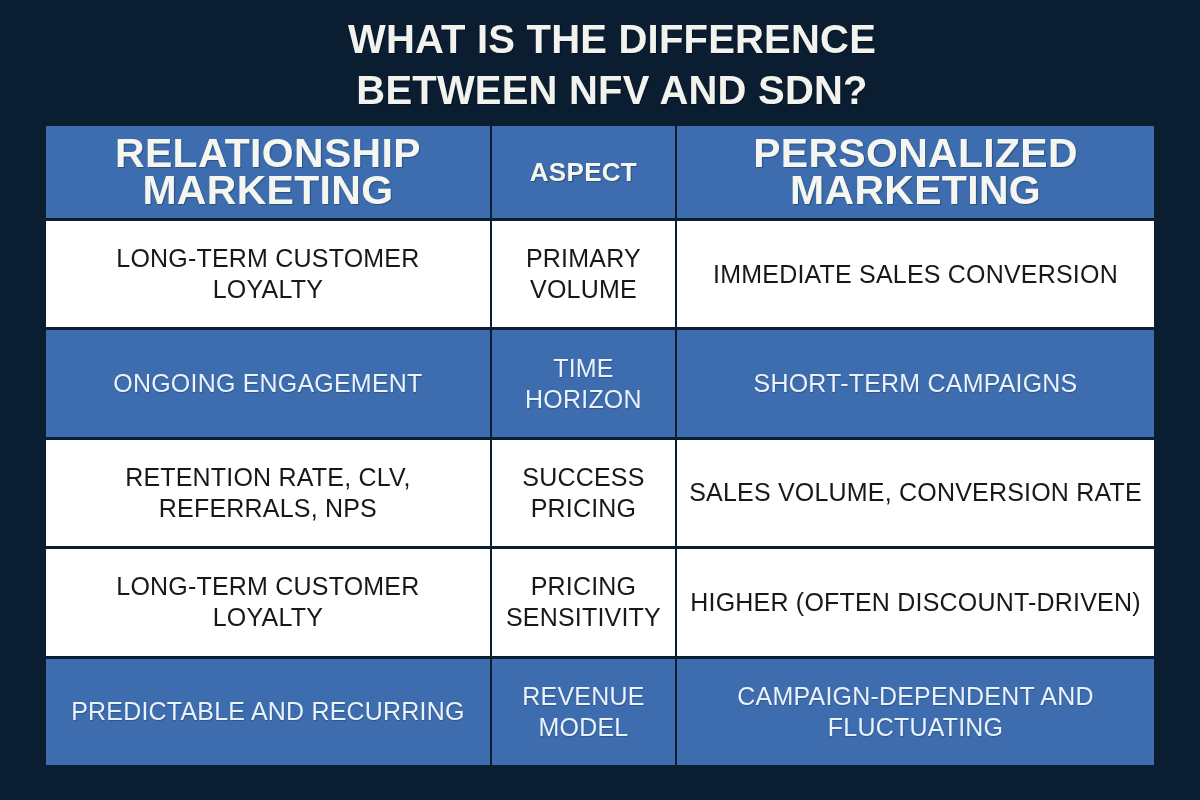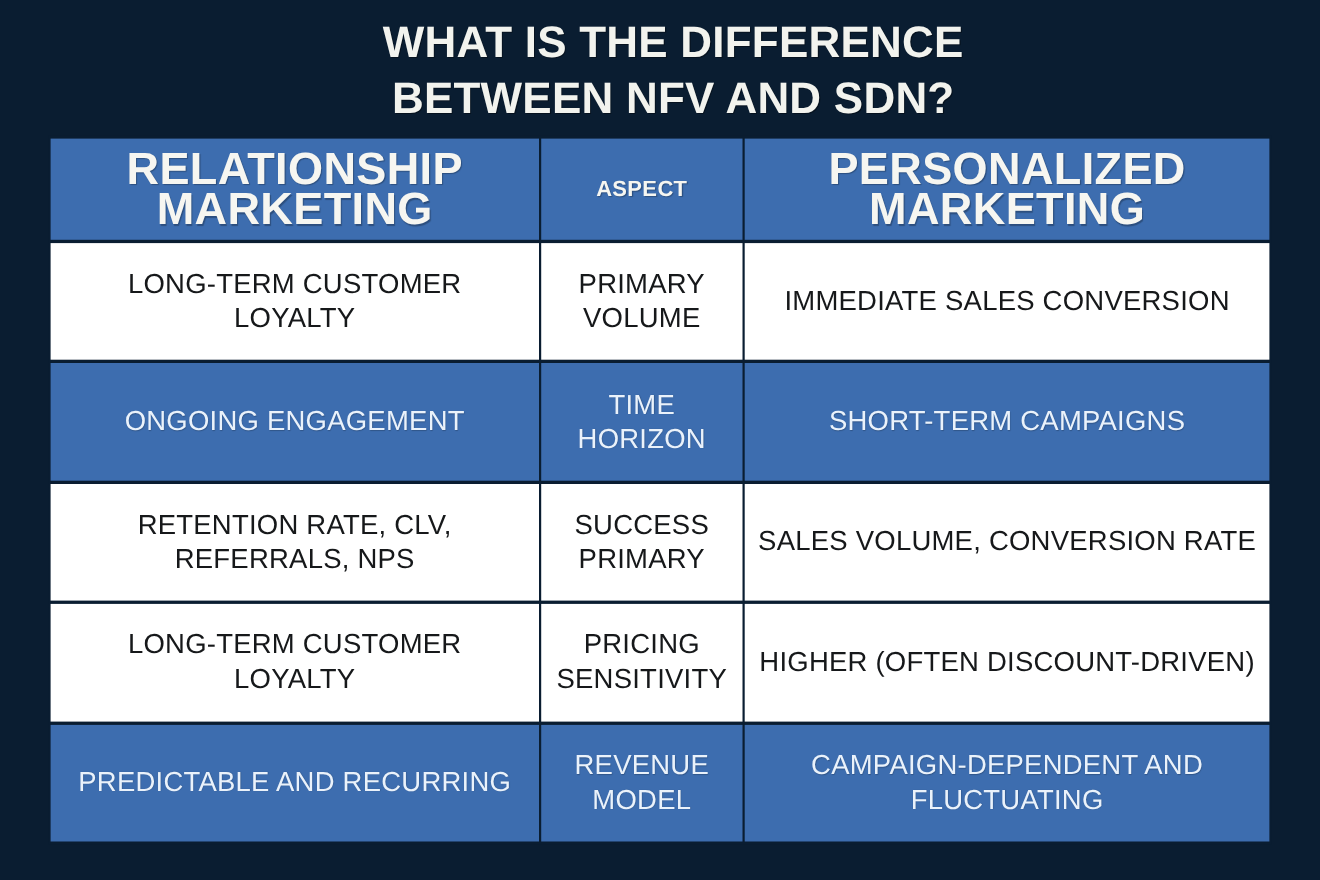--- a/index.html
+++ b/index.html
@@ -72,21 +72,21 @@
     background: #3d6daf;
     color: #f6f6f1;
     font-weight: bold;
     font-size: 41px;
     line-height: 37px;
     letter-spacing: 0.3px;
     text-shadow: 1px 1px 1px rgba(0,0,0,0.28);
     height: 92px;
   }
   tr.header-row th.mid-head {
-    font-size: 20px;
+    font-size: 26px;
   }
 
   
   tr.body-row td {
     font-size: 25px;
     line-height: 31px;
     font-weight: normal;
     letter-spacing: 0.2px;
     height: 90px;
   }
@@ -152,21 +152,21 @@
           <td>
             <span class="cell-text">SHORT-TERM CAMPAIGNS</span>
           </td>
         </tr>
 
         <tr class="body-row row-light">
           <td>
             <span class="cell-text">RETENTION RATE, CLV, REFERRALS, NPS</span>
           </td>
           <td>
-            <span class="cell-text">SUCCESS PRIMARY</span>
+            <span class="cell-text">SUCCESS PRICING</span>
           </td>
           <td>
             <span class="cell-text">SALES VOLUME, CONVERSION RATE</span>
           </td>
         </tr>
 
 
         <tr class="body-row row-light">
           <td>
             <span class="cell-text">LONG-TERM CUSTOMER LOYALTY</span>

